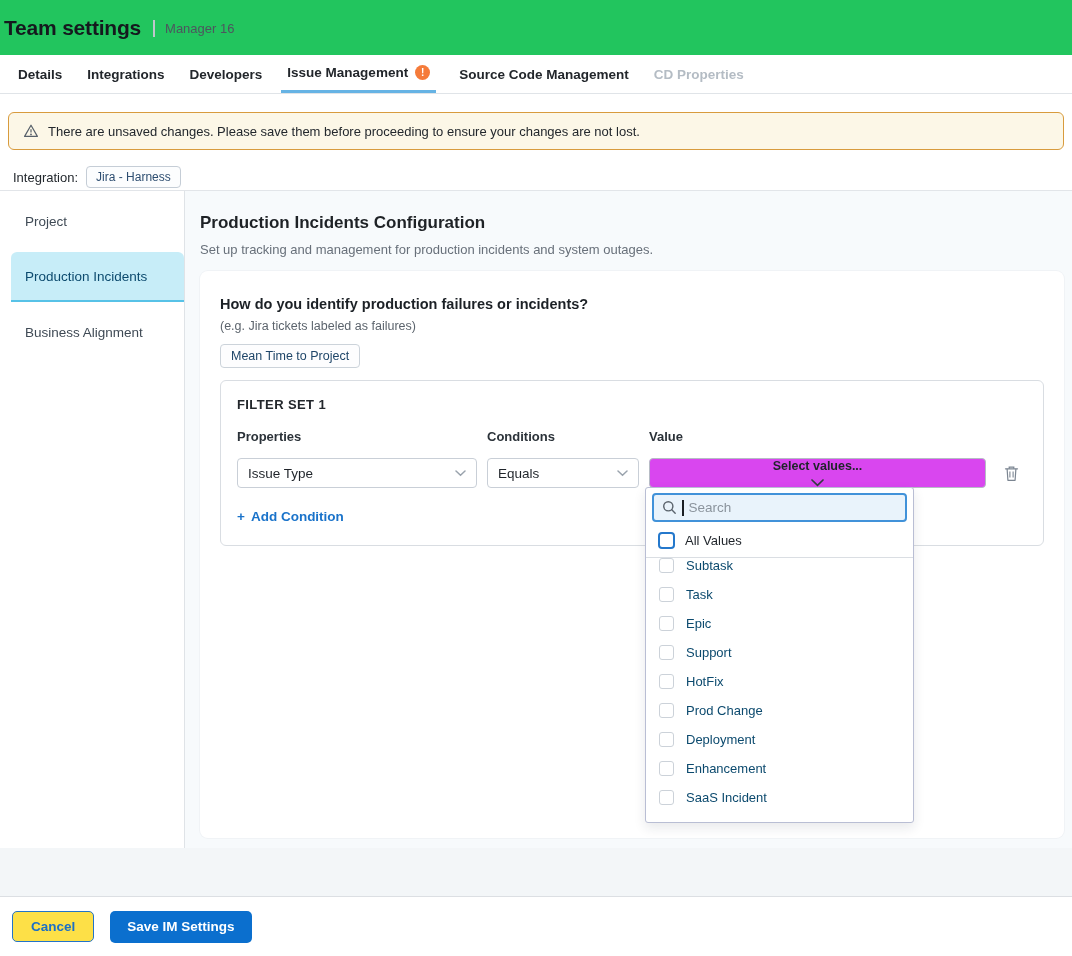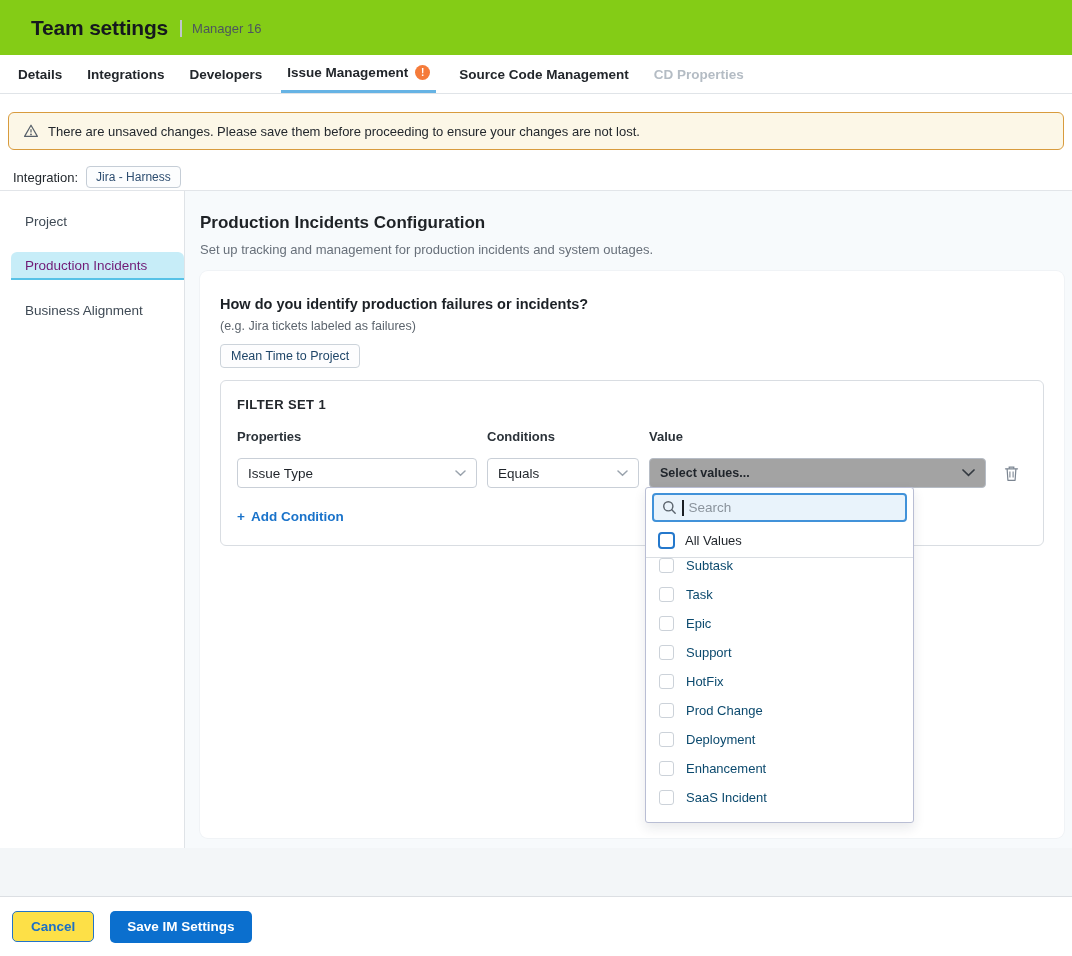--- a/index.html
+++ b/index.html
@@ -1,20 +1,20 @@
 <!DOCTYPE html>
 <html><head>
 <meta charset="utf-8">
 <style>
   * { margin:0; padding:0; box-sizing:border-box; }
   html,body { background:#ffffff; font-family:"Liberation Sans", sans-serif; }
   .root { position:relative; width:1072px; height:956px; background:#fff; overflow:hidden; }
 
   
-  .header { position:absolute; top:0; left:0; right:0; height:55px; display:flex; align-items:center; padding-left:31px; background:#84cc16; }
+  .header { position:absolute; top:0; left:0; right:0; height:55px; display:flex; align-items:center; padding-left:4px; background:#22c55e; }
   .page-title { font-size:21px; font-weight:700; color:#15191e; letter-spacing:-0.2px; }
   .title-sep { width:2px; height:17px; background:#c0c6cc; margin:2px 10px 0 12px; }
   .page-subtitle { font-size:13px; color:#4d565e; margin-top:2px; }
 
   
   .tabbar { position:absolute; top:55px; left:0; right:0; height:39px; border-bottom:1px solid #e0e4e8; display:flex; align-items:stretch; padding-left:16px; background:#fff; }
   .tab { display:flex; align-items:center; gap:7px; margin-right:21px; font-size:13.5px; font-weight:600; color:#22262b; cursor:pointer; padding:0 2px; }
   .tab.active { border-bottom:3px solid #66b3e4; padding:0 6px; margin-left:-4px; }
   .tab.disabled { color:#b4bcc4; cursor:default; }
   .tab-badge { width:15px; height:15px; border-radius:50%; background:#f57b3a; color:#fff; font-size:10px; font-weight:700; display:flex; align-items:center; justify-content:center; line-height:1; }
@@ -25,38 +25,38 @@
   
   .integration-row { position:absolute; top:166px; left:13px; display:flex; align-items:center; gap:8px; font-size:13px; color:#23282d; }
   .chip { border:1px solid #c5cdd6; border-radius:4px; background:#fcfdfe; padding:3px 9px; font-size:12px; color:#2e4e71; cursor:pointer; }
 
   .page-divider { position:absolute; top:190px; left:0; right:0; border-top:1px solid #e2e5e9; }
 
   
   .body { position:absolute; top:191px; left:0; width:1072px; height:657px; display:flex; }
   .sidebar { width:185px; flex:none; border-right:1px solid #dfe3e7; padding-top:13px; background:#fff; }
   .side-item { height:35px; display:flex; align-items:center; padding-left:25px; font-size:13.5px; color:#3f4a55; margin-bottom:13px; cursor:pointer; }
-  .side-item.active { margin-left:11px; height:28px; background:#c7edf8; border-bottom:2px solid #57c2e7; border-radius:6px 6px 0 0; padding-left:14px; color:#701a75; }
+  .side-item.active { margin-left:11px; height:50px; background:#c7edf8; border-bottom:2px solid #57c2e7; border-radius:6px 6px 0 0; padding-left:14px; color:#0c4a6e; }
 
   .main { flex:1; background:#f7fafc; padding:22px 8px 0 15px; }
   .main-title { font-size:17px; font-weight:700; color:#1e2226; }
   .main-sub { font-size:13px; color:#68707a; margin-top:9px; }
   .card { margin-top:14px; background:#fff; border-radius:8px; height:567px; padding:25px 20px; box-shadow:0 0 0 1px rgba(27,35,48,0.03); }
 
   .question { font-size:14.5px; font-weight:700; color:#1c2126; }
   .hint { font-size:12.5px; color:#5c646d; margin-top:7px; }
   .metric-chip { display:inline-block; margin-top:11px; border:1px solid #ccd3da; border-radius:4px; padding:4px 10px; font-size:12.5px; color:#1e4568; background:#fdfdfe; cursor:pointer; }
 
   .filter-box { margin-top:12px; border:1px solid #d9dde2; border-radius:6px; padding:16px 16px 21px; }
   .filter-title { font-size:13px; font-weight:700; color:#23272c; letter-spacing:0.4px; }
   .filter-grid { display:grid; grid-template-columns:240px 152px 337px 30px; column-gap:10px; row-gap:14px; margin-top:17px; align-items:center; }
   .col-label { font-size:13px; font-weight:700; color:#2b3239; }
   .select { height:30px; border:1px solid #c9cfd7; border-radius:4px; background:#fff; display:flex; align-items:center; justify-content:space-between; padding:0 10px; font-size:13.5px; color:#1f242a; cursor:pointer; }
   .select .chev { color:#9aa3ad; display:flex; }
-  .select.value-select { background:#a3a3a3; border-color:#b6bcc5; font-weight:700; font-size:12.5px; }
+  .select.value-select { background:#d946ef; border-color:#b6bcc5; font-weight:700; font-size:12.5px;flex-direction:column; }
   .select.value-select .chev { color:#343a41; }
   .trash-btn { background:none; border:none; cursor:pointer; color:#7b8591; display:flex; align-items:center; justify-content:center; padding:2px; }
   .add-cond { margin-top:21px; display:flex; align-items:center; gap:6px; color:#1a73ca; font-weight:700; font-size:13.5px; cursor:pointer; width:max-content; }
 
   
   .dropdown { position:absolute; left:645px; top:487px; width:269px; height:336px; background:#fff; border:1px solid #b9bed4; border-radius:3px; box-shadow:0 5px 12px rgba(30,40,60,0.10); overflow:hidden; z-index:5; }
   .search-wrap { margin:5px 6px; height:29px; border:2px solid #4192d9; border-radius:4px; background:#e9f3fb; display:flex; align-items:center; padding:0 8px; gap:5px; }
   .caret { width:1.5px; height:16px; background:#1b1f24; flex:none; }
   .search-input { border:none; background:transparent; outline:none; font-size:13.5px; color:#20262c; width:100%; font-family:inherit; }
   .search-input::placeholder { color:#8b949d; }

